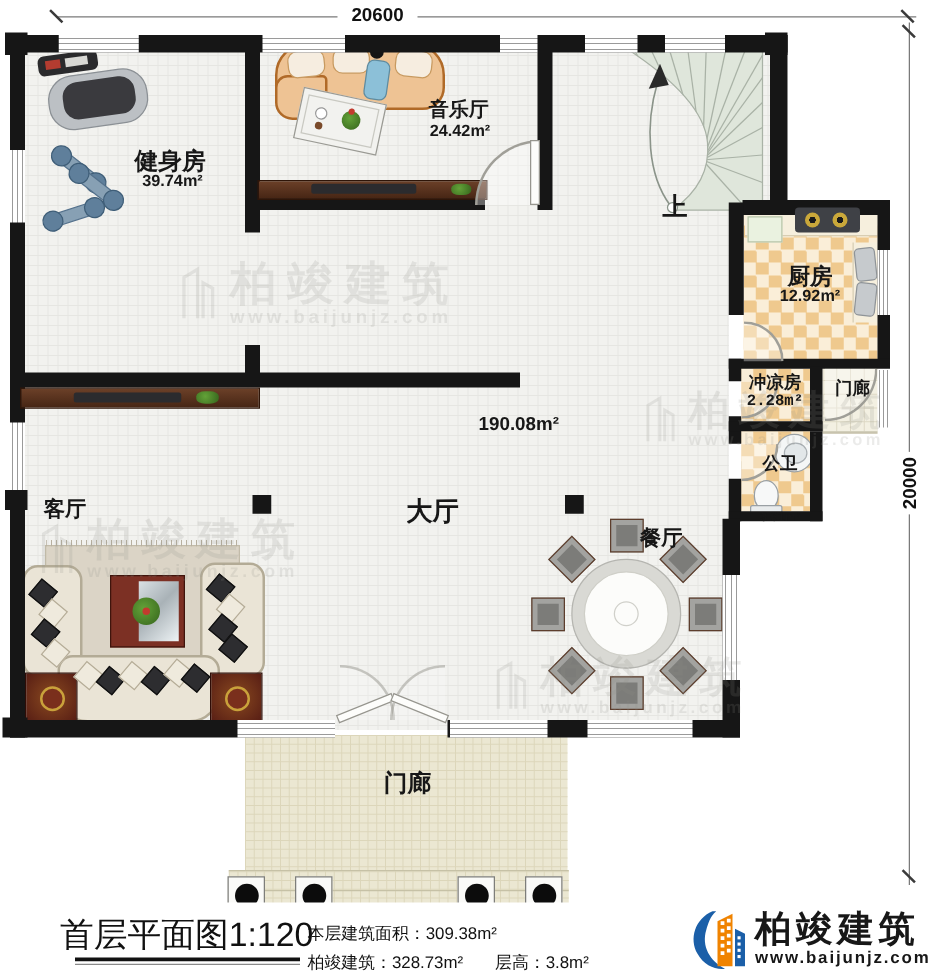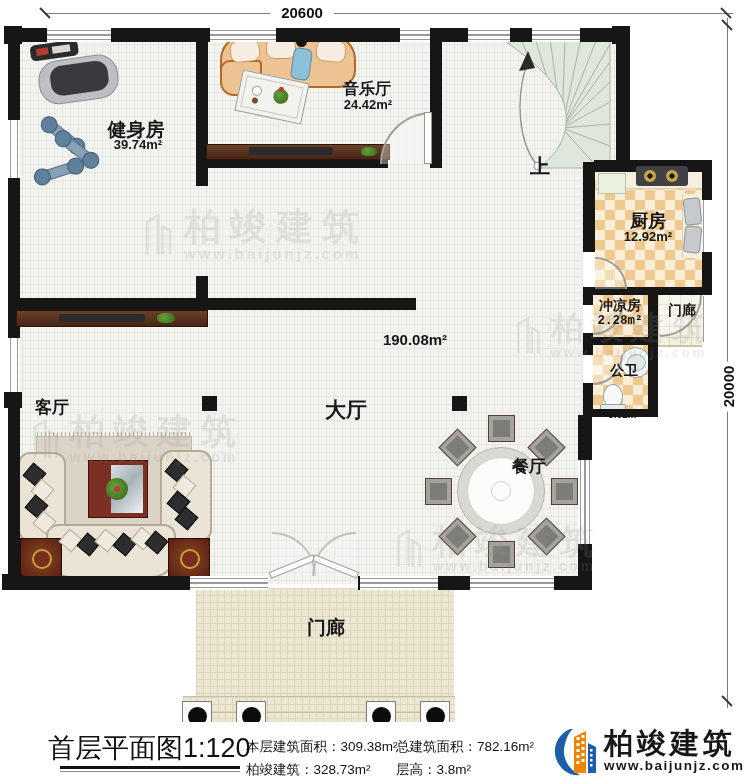--- a/index.html
+++ b/index.html
@@ -320,32 +320,31 @@
   <div class="lbl abs" style="left:612px;top:212px;width:72px;font-size:18px;">厨房</div>
   <div class="lbl abs" style="left:612px;top:230px;width:72px;font-size:13px;">12.92m²</div>
   <div class="lbl abs" style="left:588px;top:298px;width:64px;font-size:14px;">冲凉房</div>
   <div class="lbl abs" style="left:588px;top:315px;width:64px;font-size:12.5px;font-family:Liberation Mono, monospace;">2.28m²</div>
   <div class="lbl abs" style="left:658px;top:303px;width:48px;font-size:14px;">门廊</div>
   <div class="lbl abs" style="left:596px;top:363px;width:56px;font-size:14px;">公卫</div>
   <div class="lbl abs" style="left:592px;top:381px;width:64px;font-size:10px;margin-top:28px;">3.61m²</div>
   <div class="lbl abs" style="left:368px;top:332px;width:94px;font-size:15px;">190.08m²</div>
   <div class="lbl abs" style="left:318px;top:398px;width:56px;font-size:21px;">大厅</div>
   <div class="lbl abs" style="left:28px;top:399px;width:48px;font-size:17px;">客厅</div>
-  <div class="lbl abs" style="left:504px;top:422px;width:50px;font-size:17px;margin-top:36px;">餐厅</div>
+  <div class="lbl abs" style="left:504px;top:422px;width:50px;font-size:17px;">餐厅</div>
   <div class="lbl abs" style="left:298px;top:618px;width:56px;font-size:19px;">门廊</div>
 
   <div class="abs" style="left:0;top:722px;width:750px;height:62px;background:#fff;z-index:55;">
     <div class="abs" style="left:48px;top:8px;font-size:27px;color:#111;white-space:nowrap;">
       <span>首层平面图</span><span>1:120</span>
     </div>
     <div class="abs" style="left:60px;top:44px;width:180px;height:3px;background:#111;"></div>
     <div class="abs" style="left:60px;top:49px;width:180px;height:1px;background:#8a8a8a;"></div>
     <div class="ftxt" style="left:246px;top:16px;"><span>本层建筑面积：</span><span>309.38m²</span></div>
     <div class="ftxt" style="left:246px;top:39px;"><span>柏竣建筑：</span><span>328.73m²</span></div>
-    <div class="ftxt" style="left:396px;top:16px;"><span>总建筑面积：</span><span>782.16m²</span></div>
     <div class="ftxt" style="left:396px;top:39px;"><span>层高：</span><span>3.8m²</span></div>
     <svg class="abs" style="left:548px;top:0px;" width="54" height="58" viewBox="0 0 54 56">
       <path d="M22 6 C8 12 3 28 10 40 C15 49 24 53 32 52 C20 46 13 34 17 21 C18.5 16 20 10 25 6 Z" fill="#1b5fa8"></path>
       <path d="M26 50 L26 14 L38 8 L38 50 Z" fill="#f08300"></path>
       <g fill="#fff">
         <rect x="28.5" y="14" width="3" height="3"></rect>
           <rect x="33.5" y="12" width="3" height="3"></rect>
         <rect x="28.5" y="20" width="3" height="3"></rect>
           <rect x="33.5" y="18" width="3" height="3"></rect>
         <rect x="28.5" y="26" width="3" height="3"></rect>

